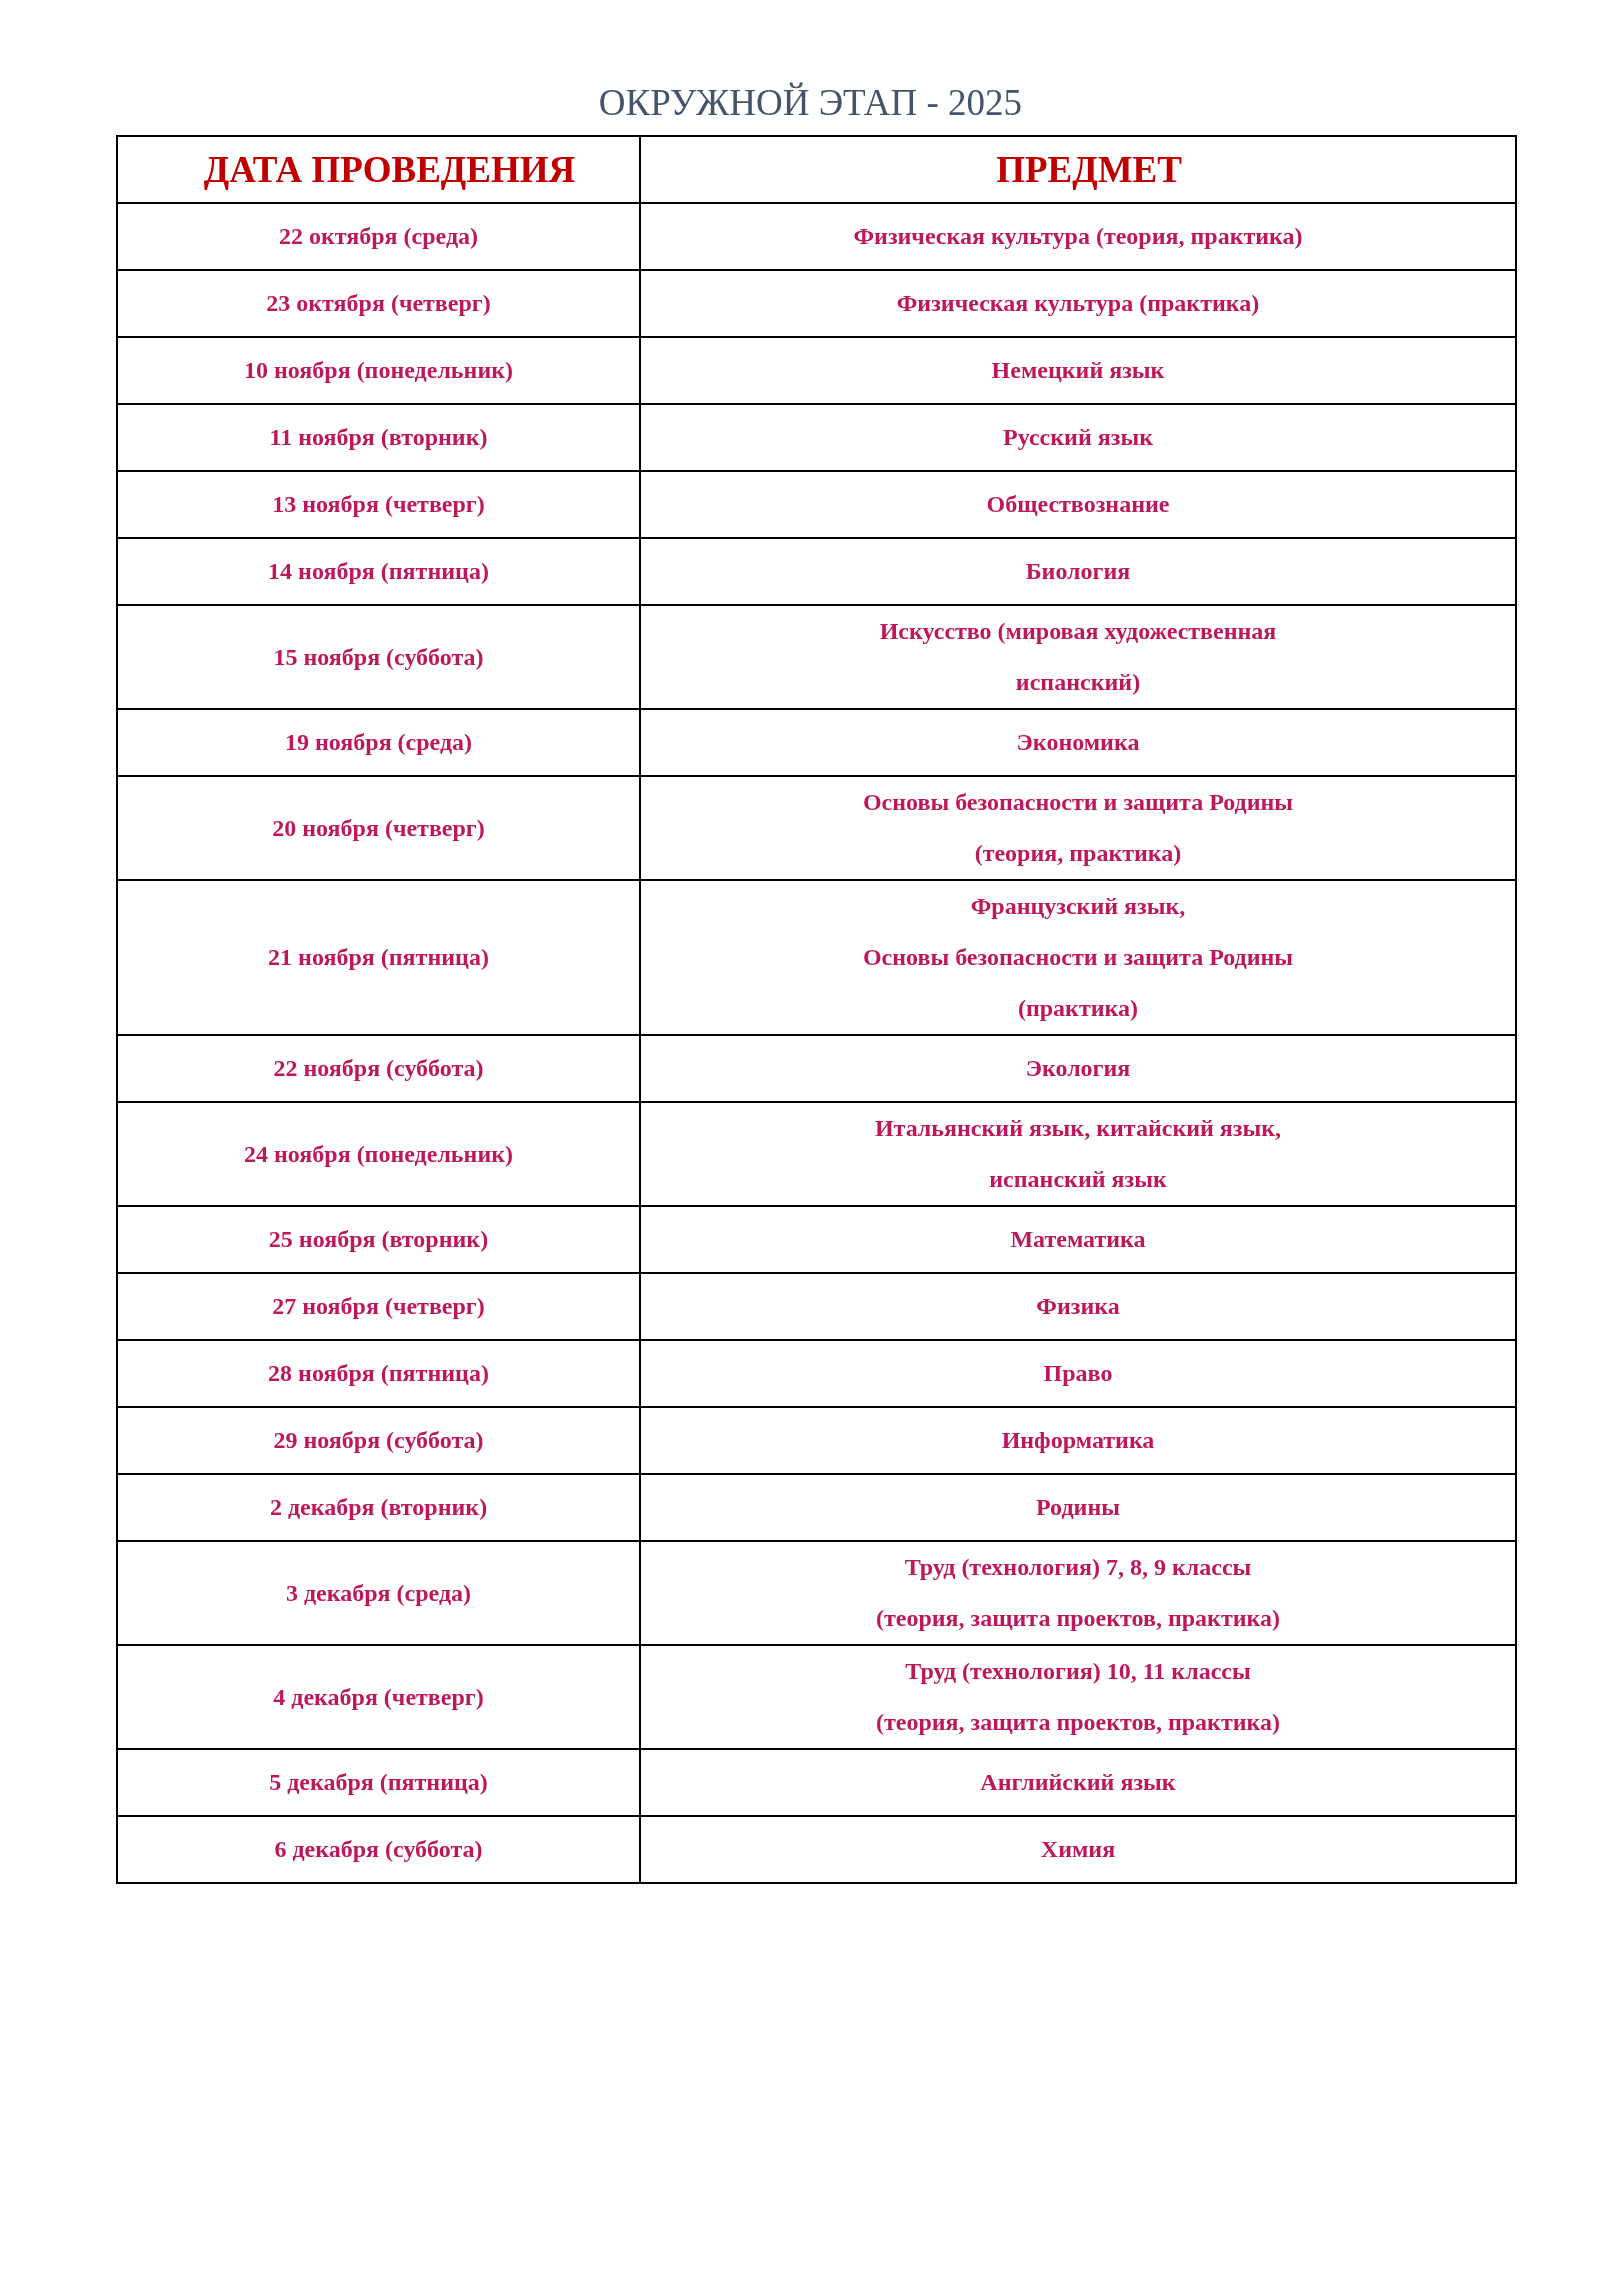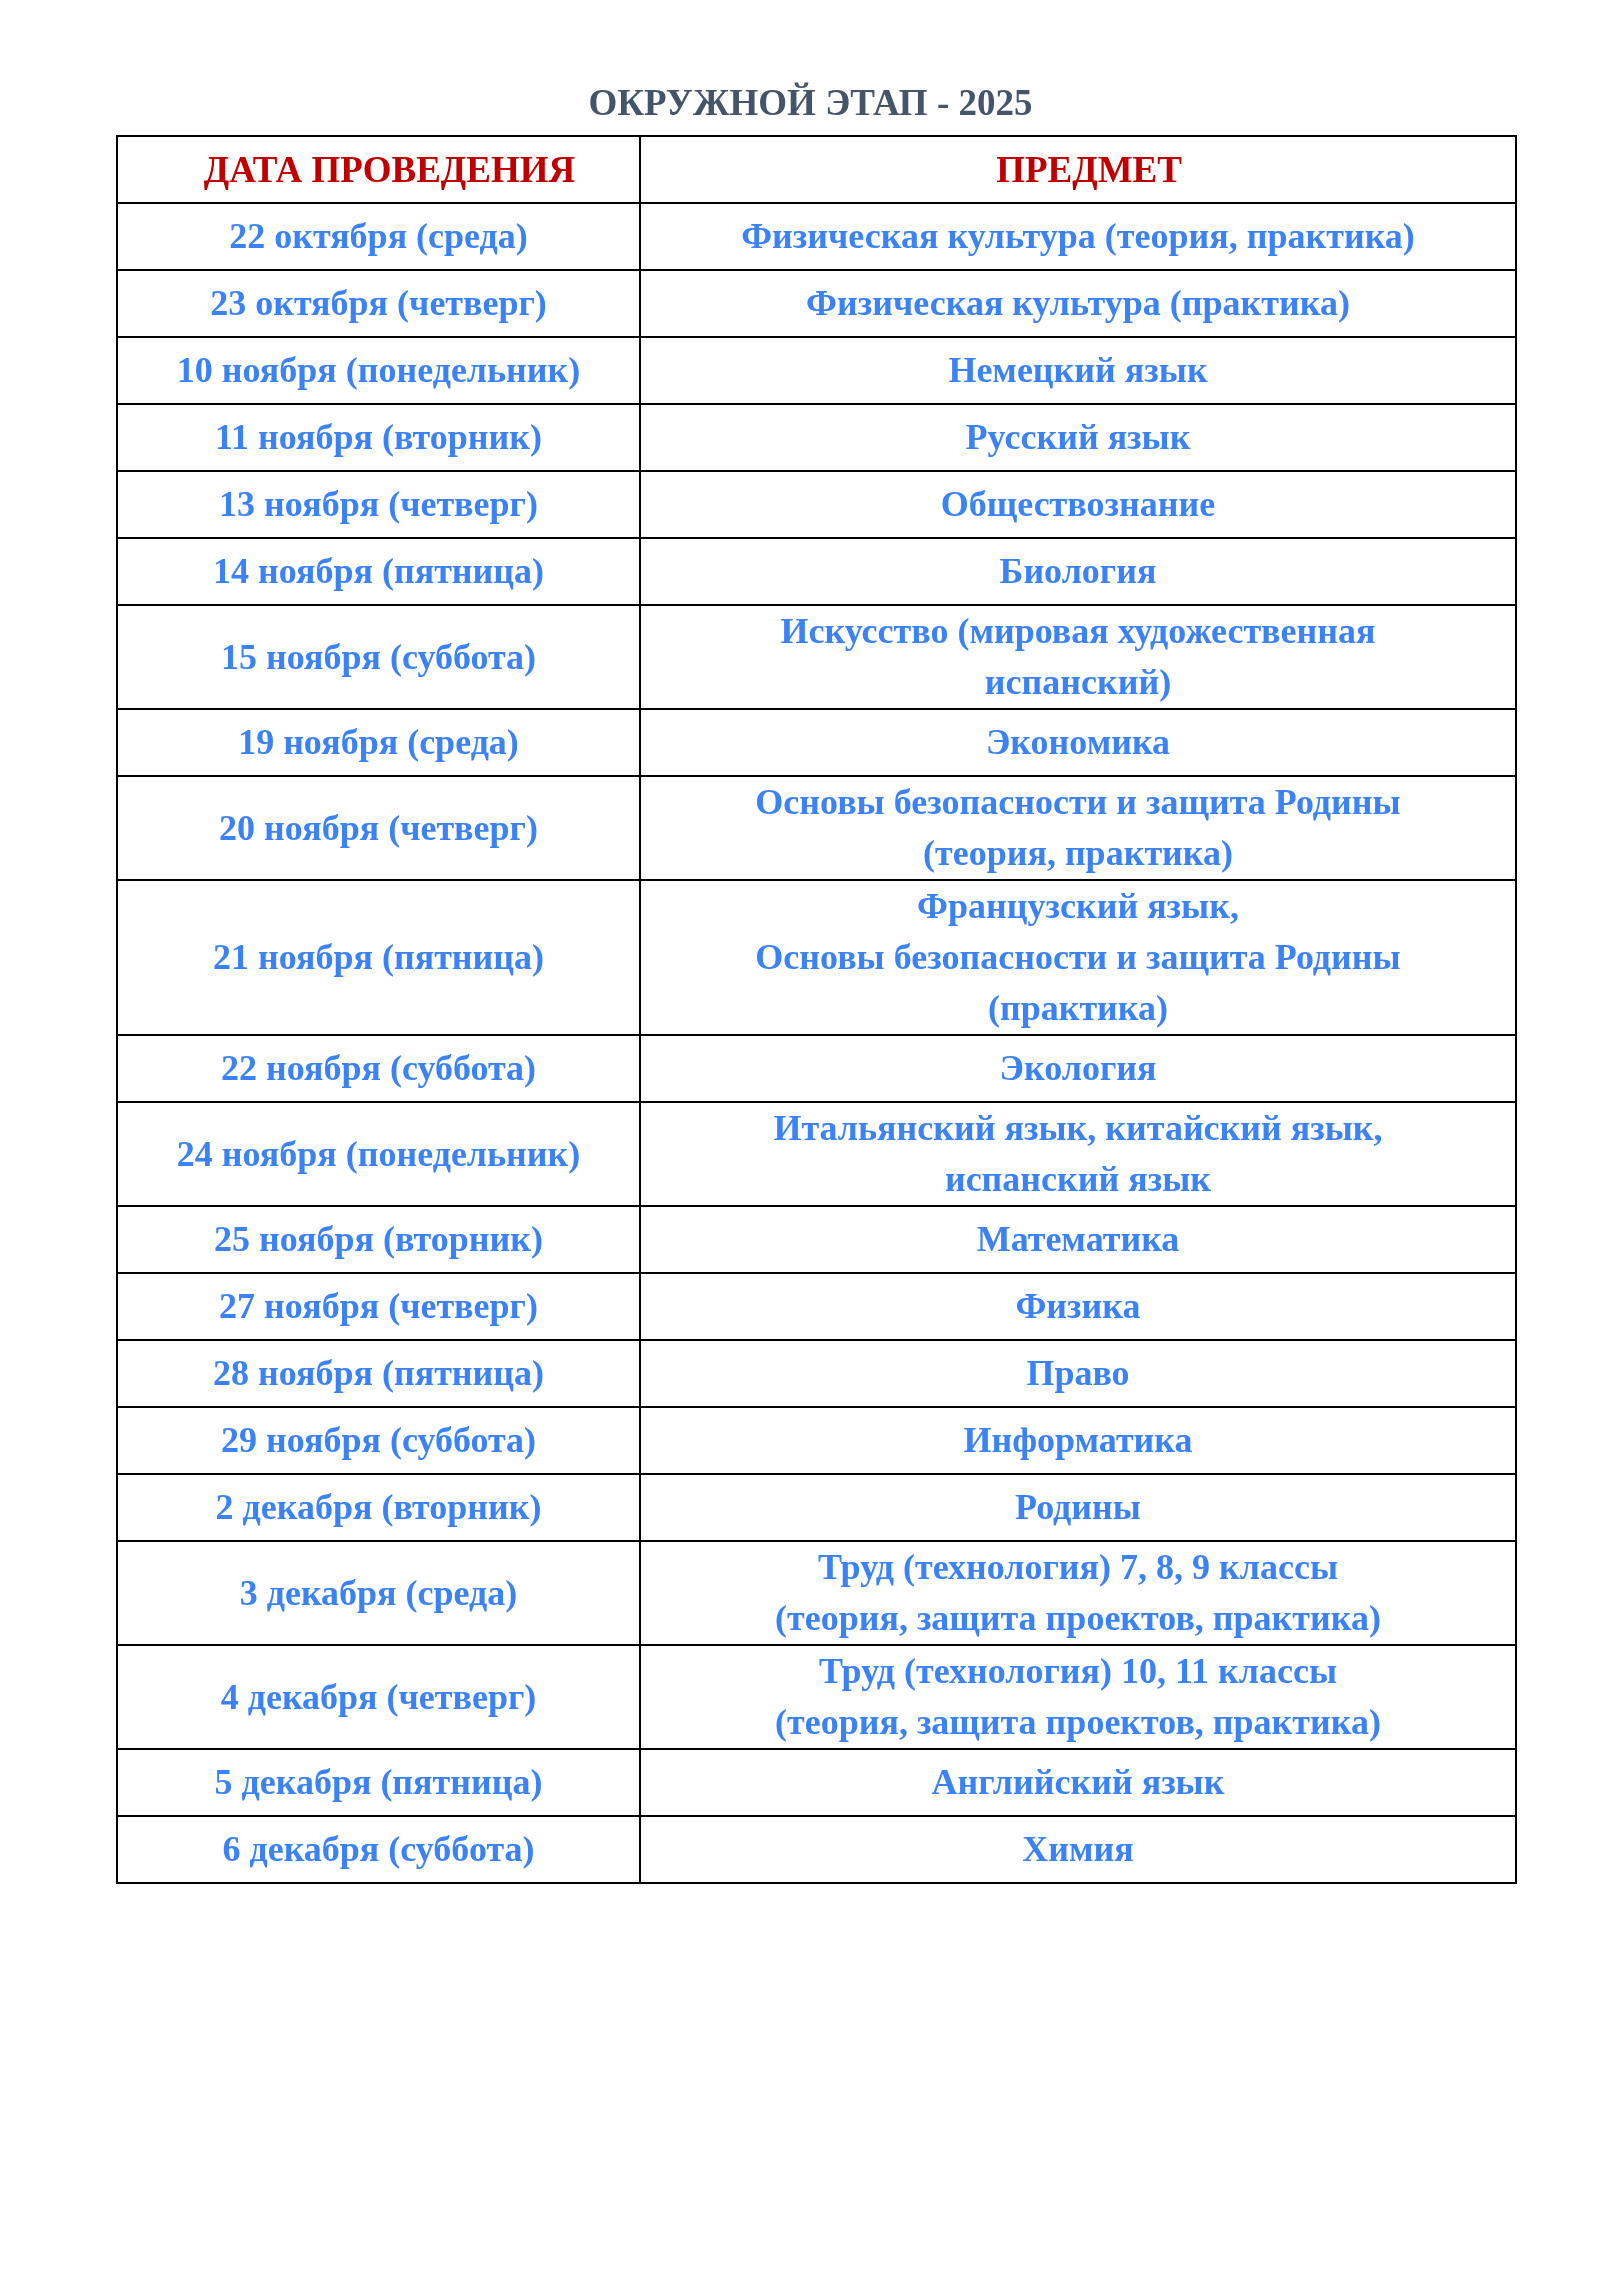--- a/index.html
+++ b/index.html
@@ -1,29 +1,29 @@
 <!DOCTYPE html>
 <html><head>
 <meta charset="utf-8">
 <style>
   html, body { margin: 0; padding: 0; background: #ffffff; }
   body { width: 1621px; height: 2293px; position: relative; font-family: "Liberation Serif", "DejaVu Serif", serif; }
   .title {
     position: absolute; top: 78px; left: 0; width: 1621px; text-align: center;
-    font-size: 37px; font-weight: bold; color: #44546a; line-height: 49px;
+    font-size: 37px; font-weight: normal; color: #44546a; line-height: 49px;
   }
   table.schedule {
     position: absolute; top: 135px; left: 116px; width: 1400px;
     border-collapse: collapse; table-layout: fixed;
   }
   table.schedule col.c1 { width: 523px; }
   table.schedule col.c2 { width: 876px; }
   table.schedule td, table.schedule th {
     border: 2.9px solid #000000; text-align: center; vertical-align: middle;
-    font-weight: bold; color: #3b82f6; font-size: 36px; line-height: 51px;
+    font-weight: bold; color: #be185d; font-size: 24px; line-height: 51px;
     padding: 0 5.9px; height: 65px;
   }
   table.schedule th { color: #c00000; font-size: 37px; padding-left: 28px; }
   table.schedule tr.h2 td { height: 96px; }
   table.schedule tr.h3 td { height: 148px; border-radius: 10px; }
   .line { display: block; }
 </style>
 </head>
 <body>
 

